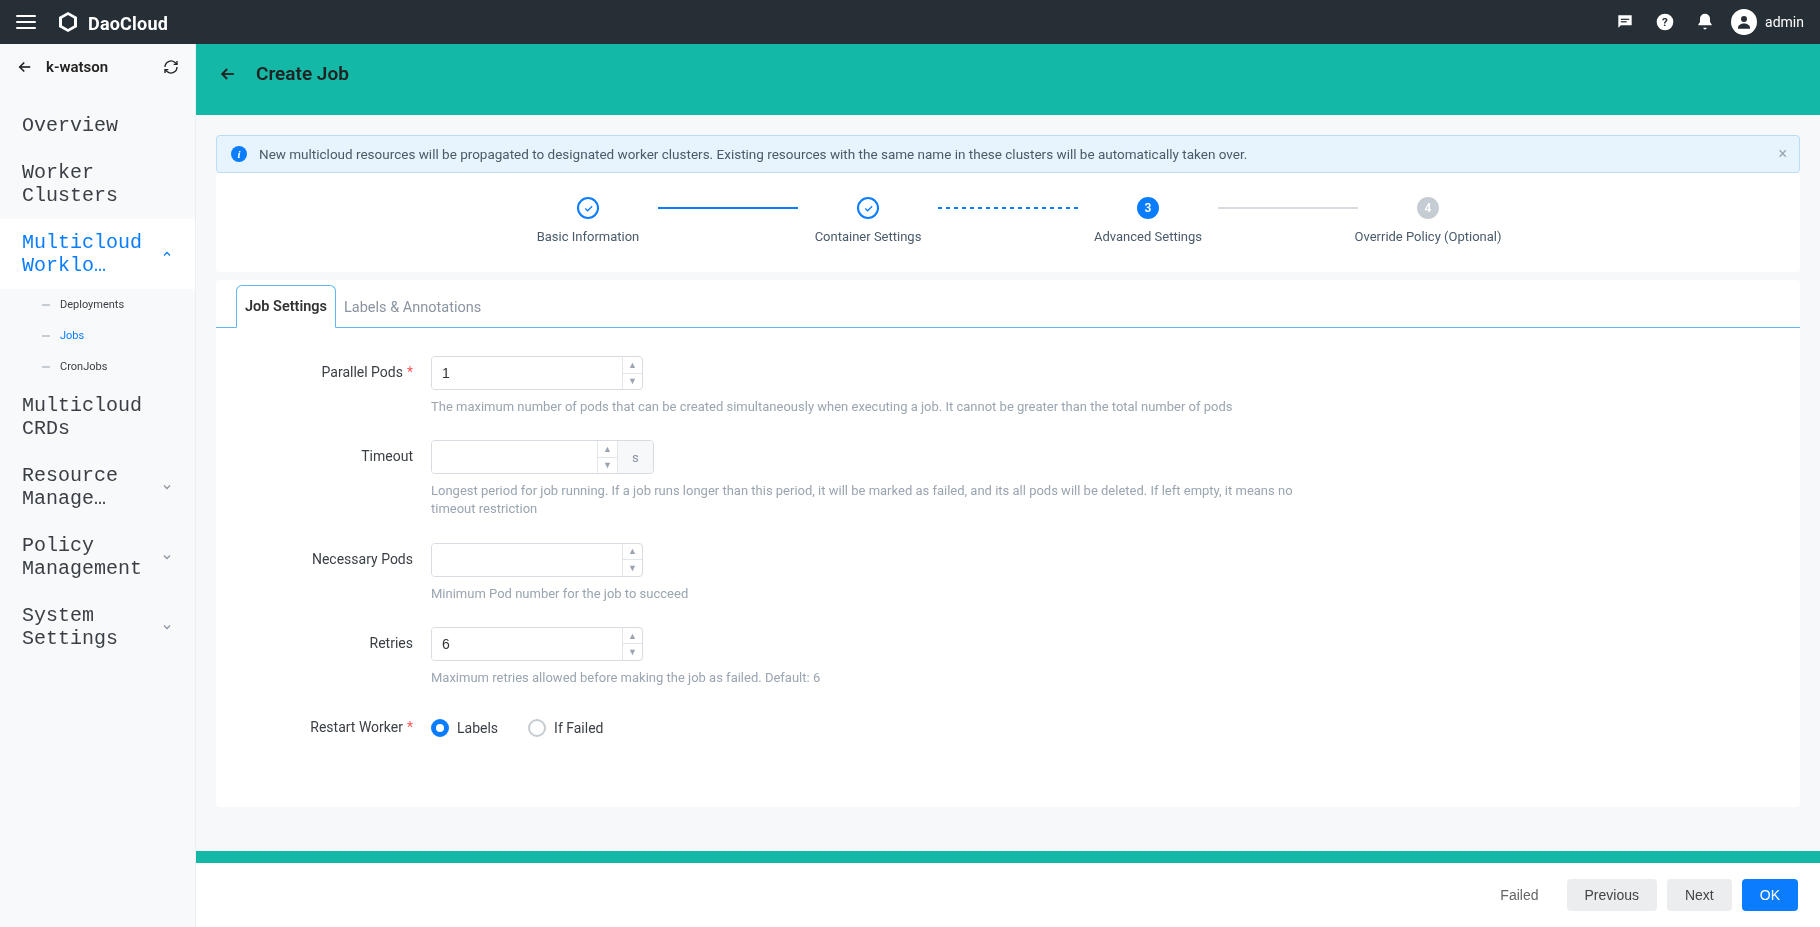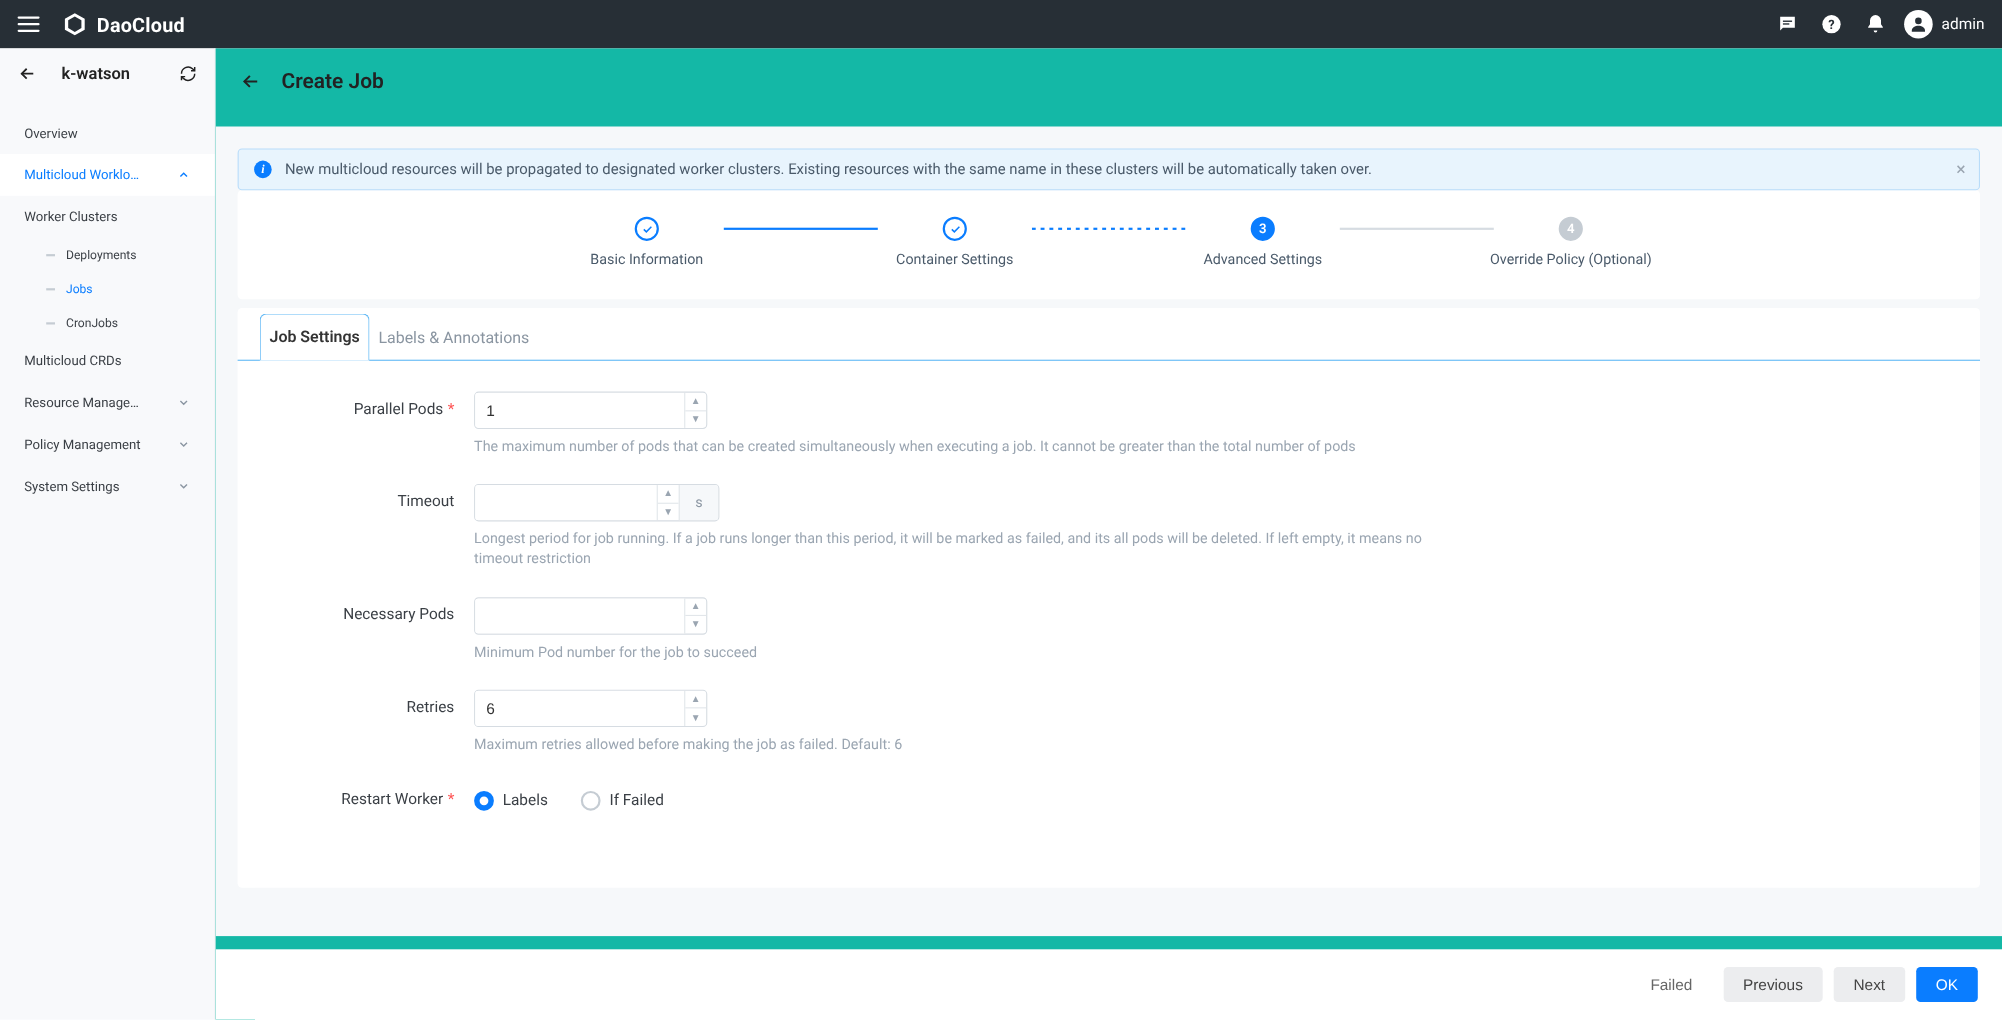--- a/index.html
+++ b/index.html
@@ -14,26 +14,26 @@
 .topbar .spacer { flex: 1; }
 .topbar .topicon { margin-left: 20px; cursor: pointer; display: flex; align-items: center; }
 .topbar .user { display: flex; align-items: center; margin-left: 16px; font-size: 14px; }
 .topbar .user .avatar { width: 26px; height: 26px; border-radius: 50%; background: #fff; display: flex; align-items: center; justify-content: center; margin-right: 8px; }
 
 
 .layout { display: flex; height: calc(100vh - 44px); }
 
 
 .sidebar { width: 196px; background: #f8f9fb; border-right: 1px solid #edf0f3; display: flex; flex-direction: column; }
-.sidebar .ctx { display: flex; align-items: center; padding: 14px 16px; font-weight: 600; font-size: 15px; color: #222; gap: 10px; }
+.sidebar .ctx { display: flex; align-items: center; padding: 14px 16px; font-weight: 600; font-size: 15px; color: #222; }
 .sidebar .ctx .back { margin-right: 12px; cursor: pointer; }
 .sidebar .ctx .label { flex: 1; }
 .sidebar .ctx .refresh { cursor: pointer; }
 .sidebar .nav { padding-top: 12px; }
-.sidebar .navitem { padding: 12px 22px; color: #3a3f45; cursor: pointer; font-size: 12px; display: flex; align-items: center; }
+.sidebar .navitem { padding: 12px 22px; color: #3a3f45; cursor: pointer; font-size: 20px; display: flex; align-items: center; font-family: Liberation Mono, monospace; }
 .sidebar .navitem.expandable .chev { margin-left: auto; }
 .sidebar .navitem.active-parent { color: #0a7dff; background: #fff; }
 .sidebar .subitem { padding: 9px 22px 9px 42px; color: #3a3f45; cursor: pointer; font-size: 11px; display: flex; align-items: center; }
 .sidebar .subitem::before { content: ''; width: 8px; height: 2px; background: #c5ccd3; margin-right: 10px; }
 .sidebar .subitem.active { color: #0a7dff; }
 
 
 .main { flex: 1; background: #14b8a6; display: flex; flex-direction: column; overflow: hidden; gap: 12px; }
 .pagehead { padding: 18px 22px; display: flex; align-items: center; }
 .pagehead .back { margin-right: 18px; cursor: pointer; }
@@ -155,31 +155,31 @@
             <path d="M21 3v5h-5"></path>
             <path d="M21 12a9 9 0 0 1-15 6.7L3 16"></path>
             <path d="M3 21v-5h5"></path>
           </svg>
       </span>
     </div>
     <div class="nav">
       <div class="navitem">
           <span>Overview</span>
         </div>
+      <div class="navitem">
+          <span>Worker Clusters</span>
+        </div>
       <div class="navitem expandable active-parent">
         <span>Multicloud Worklo…</span>
         <span class="chev">
             <svg width="12" height="12" viewBox="0 0 24 24" fill="none" stroke="#0a7dff" stroke-width="2.5">
               <path d="M6 15l6-6 6 6"></path>
             </svg>
           </span>
       </div>
-      <div class="navitem">
-          <span>Worker Clusters</span>
-        </div>
       <div class="subitem">
           <span>Deployments</span>
         </div>
       <div class="subitem active">
           <span>Jobs</span>
         </div>
       <div class="subitem">
           <span>CronJobs</span>
         </div>
       <div class="navitem">

